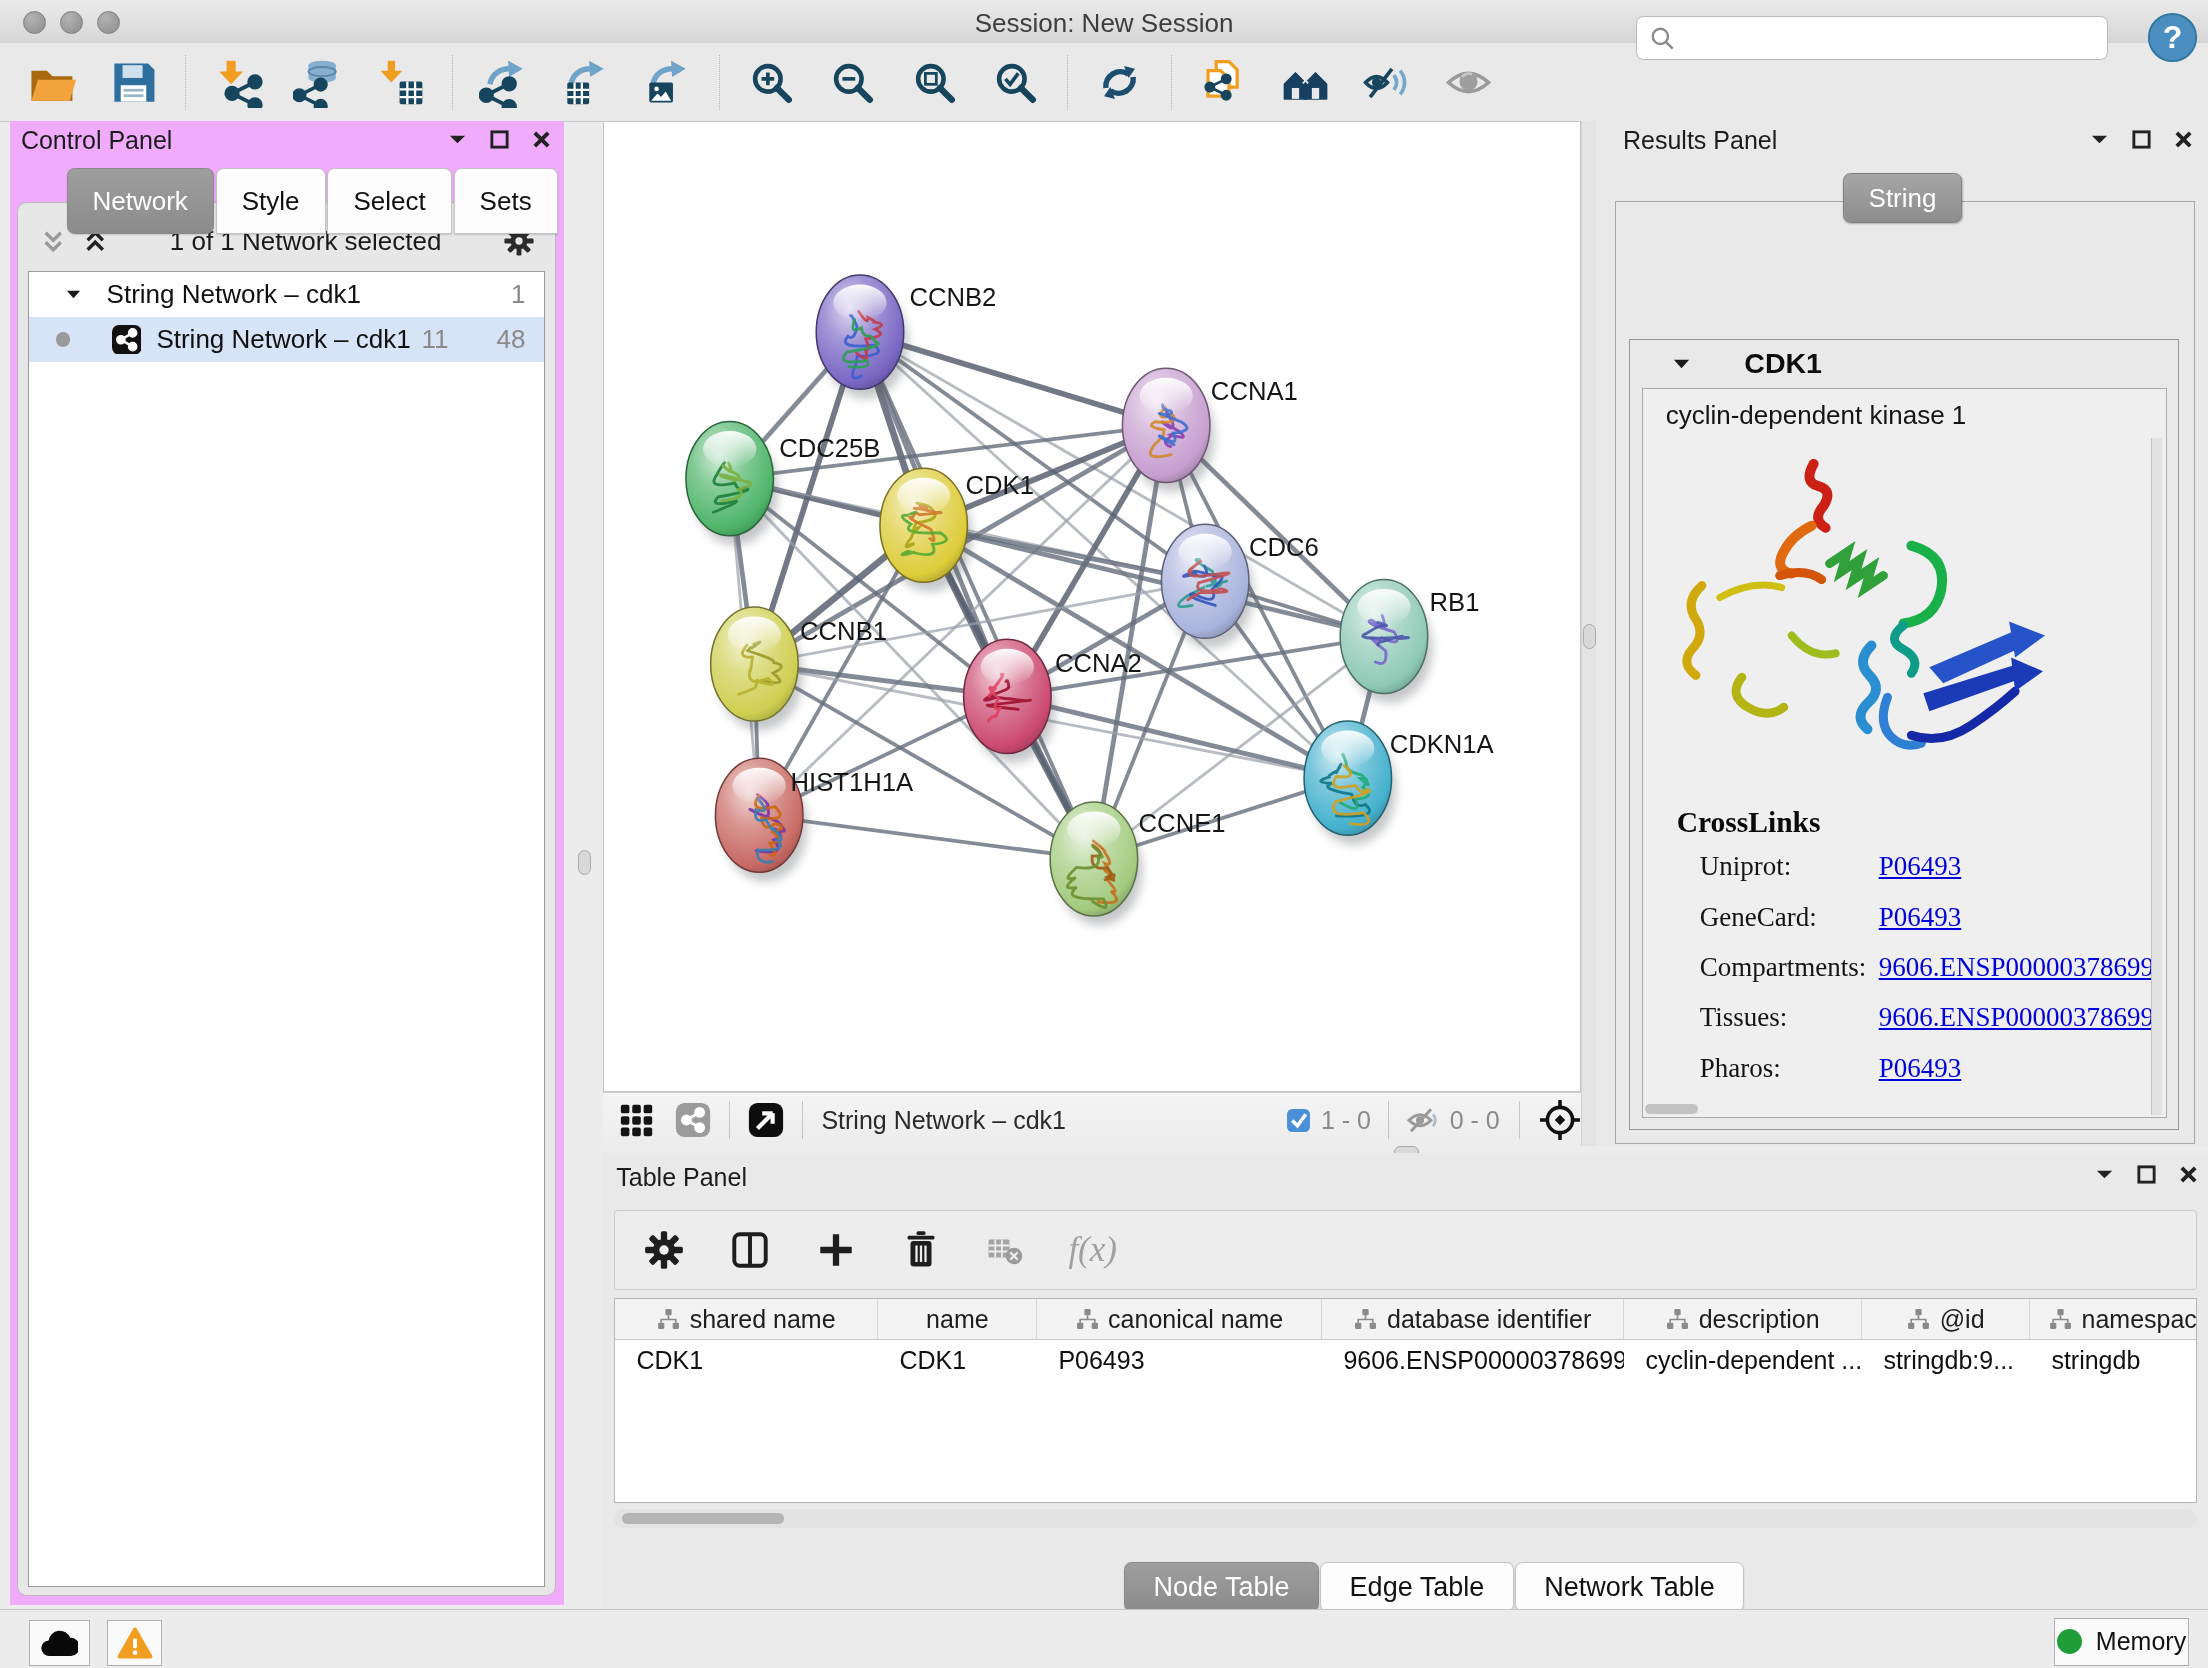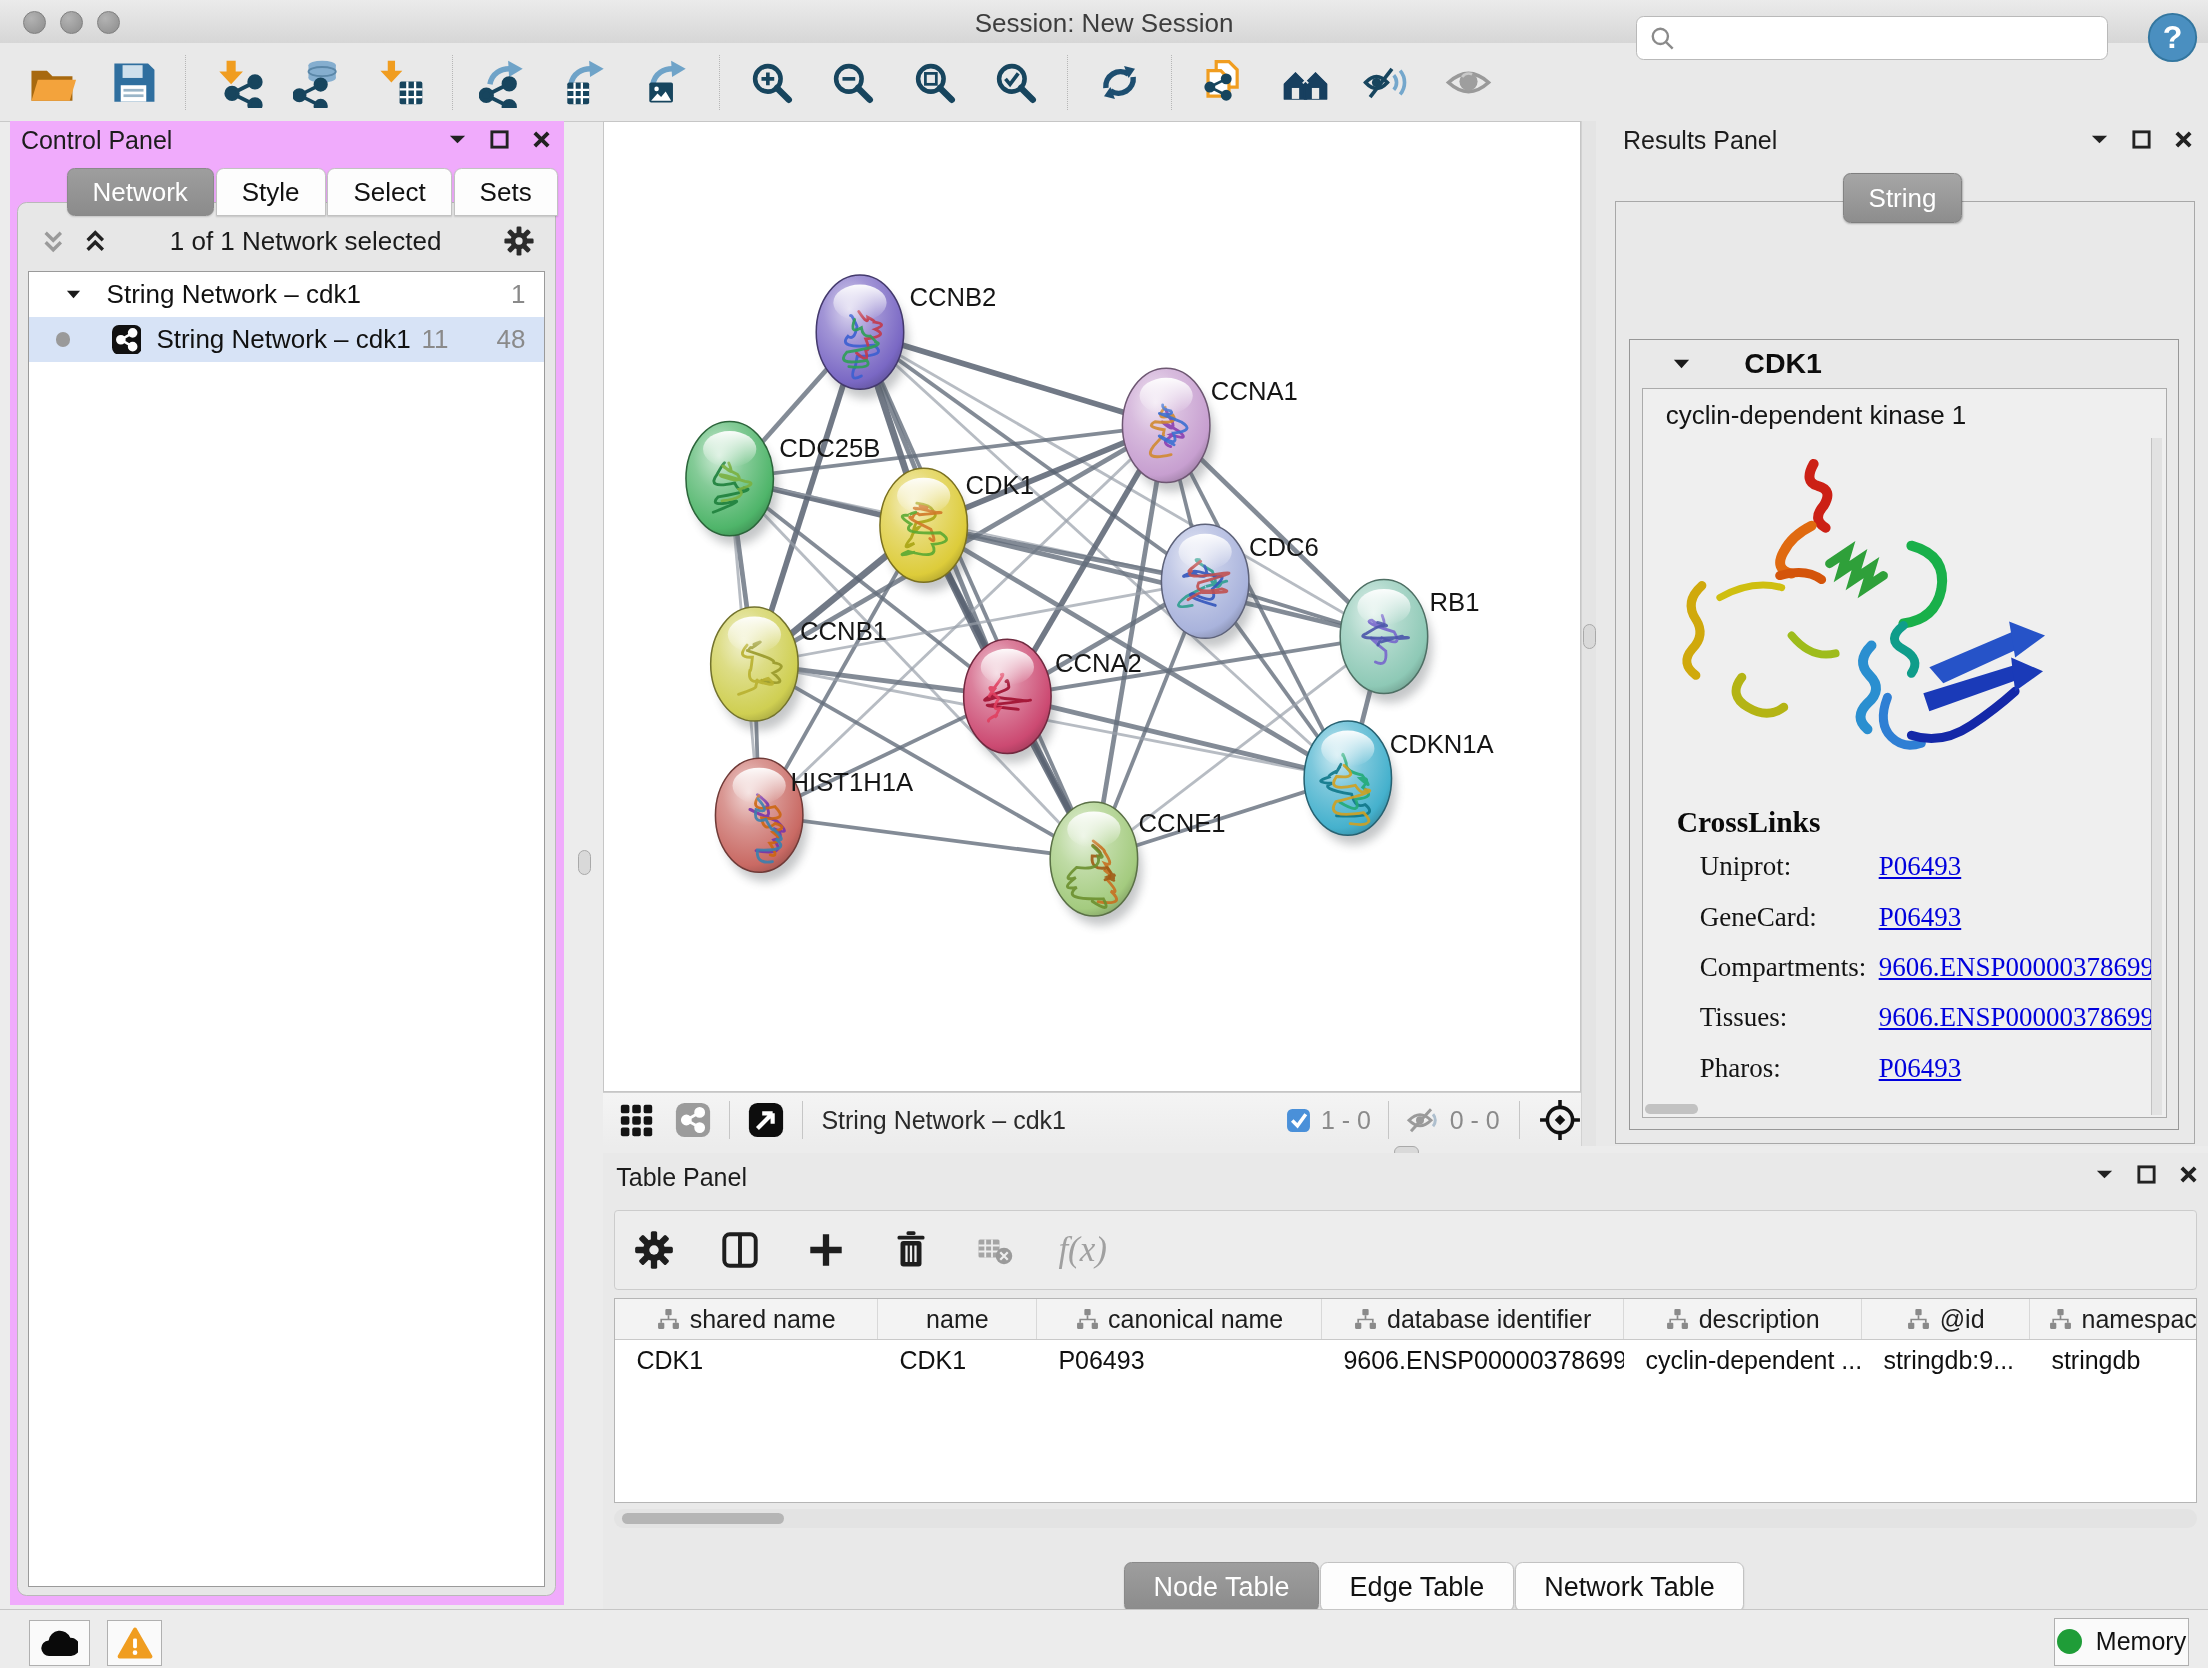--- a/index.html
+++ b/index.html
@@ -27,21 +27,21 @@
     font-family:"Liberation Sans",sans-serif;}
   .help-btn{position:absolute;left:2146px;top:11.4px;width:53px;height:53px;}
 
   
   .cp{left:9.5px;top:121px;width:554px;height:1484px;background:#f0abfc;}
   .panel-title{font-size:25px;color:#1c1c1c;}
   .panel-icons{display:flex;gap:21px;align-items:center;}
   .cp-box{position:absolute;left:7.6px;right:7.6px;top:81px;bottom:9.5px;background:#e7e7e7;
     border:1px solid #b9b9b9;border-radius:9.5px;}
   .tabs-row{position:absolute;left:57px;top:47px;display:flex;z-index:3;}
-  .tab{height:46px;padding:0 25px;display:flex;align-items:center;justify-content:center;
+  .tab{height:46px;padding:9px 25px;display:flex;align-items:center;justify-content:center;
     font-size:26px;background:#fdfdfd;border:1px solid #c2c2c2;border-radius:7.6px 7.6px 0 0;
     margin-right:1.9px;color:#111;box-shadow:0 1px 1.9px rgba(0,0,0,.15);}
   .tab.active{background:linear-gradient(#9e9e9e,#8b8b8b);color:#fff;border-color:#8a8a8a;border-radius:7.6px;}
   .cp-selrow{position:absolute;left:13.3px;right:13.3px;top:17px;height:42px;display:flex;align-items:center;}
   .cp-status{flex:1;text-align:center;font-size:26px;color:#1a1a1a;}
   .cp-list{position:absolute;left:9.5px;right:9.5px;top:68px;bottom:7.6px;background:#fff;border:1px solid #9a9a9a;}
   .net-row{height:45px;display:flex;align-items:center;font-size:26px;color:#111;}
   .net-row .count{color:#8a8a8a;}
   .net-row.selected{background:#d7e3f6;}
 
@@ -79,21 +79,21 @@
     font-weight:bold;font-size:29.5px;color:#0a0a0a;}
   .xl-row{position:absolute;left:0;width:100%;font-family:"Liberation Serif",serif;font-size:27px;}
   .xl-label{position:absolute;left:57px;color:#141414;}
   .xl-value{position:absolute;left:236px;color:#0000dd;text-decoration:underline;cursor:pointer;}
   .rp-vscroll{position:absolute;right:3.8px;top:49px;width:9.5px;height:677px;background:#e2e2e2;border-left:1px solid #c2c2c2;}
   .rp-hthumb{position:absolute;left:1.9px;bottom:2.9px;width:53px;height:10.5px;background:#c2c2c2;border-radius:4.8px;}
 
   
   .tp{left:603px;top:1153px;width:1605px;height:457px;background:#e9e9e9;}
   .tp-toolbar{position:absolute;left:11.4px;top:57px;width:1583px;height:80px;background:#ededed;
-    border:1px solid #cccccc;border-radius:3.8px;display:flex;align-items:center;gap:42px;padding-left:17px;box-sizing:border-box;}
+    border:1px solid #cccccc;border-radius:3.8px;display:flex;align-items:center;gap:42px;padding-left:27px;box-sizing:border-box;}
   .fx{font-family:"Liberation Serif",serif;font-style:italic;font-size:35px;color:#a0a0a0;}
   .tp-table{position:absolute;left:11.4px;top:145px;width:1583px;height:205px;background:#fff;
     border:1px solid #b5b5b5;box-sizing:border-box;overflow:hidden;}
   .thead{display:flex;height:40px;background:#f3f3f3;border-bottom:1px solid #c9c9c9;}
   .th{display:flex;align-items:center;justify-content:center;gap:9.5px;font-size:25px;color:#1d1d1d;
     border-right:1px solid #d8d8d8;box-sizing:border-box;flex:none;}
   .trow{display:flex;height:40px;}
   .td{display:flex;align-items:center;padding-left:21px;font-size:25px;color:#101010;
     box-sizing:border-box;flex:none;white-space:nowrap;overflow:hidden;}
   .hscroll{position:absolute;left:11.4px;top:356px;width:1583px;height:19px;background:#e3e3e3;border-radius:9.5px;}

